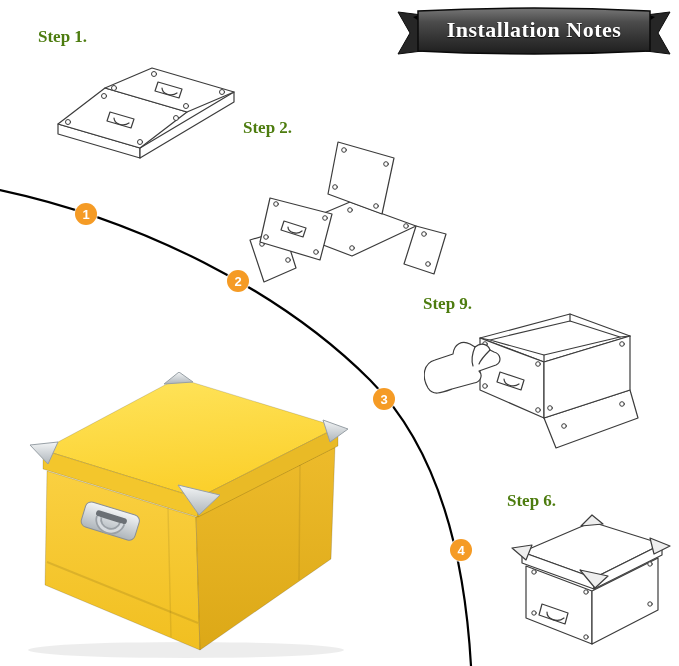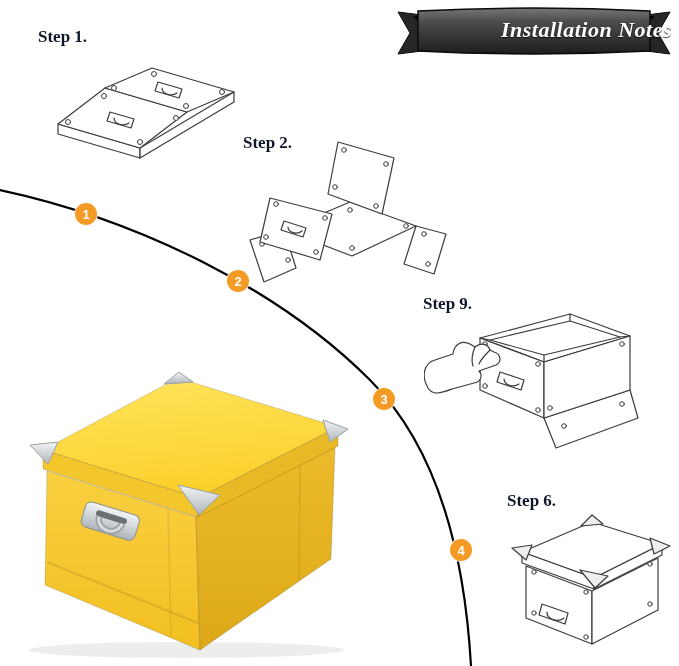--- a/index.html
+++ b/index.html
@@ -2,37 +2,37 @@
 <html style="--marker-orange: #F59B25; --arc-black: #000000; --box-lid: #FFDB45; --box-rim-left: #F3C62C; --box-rim-right: #E9BA26; --box-front: #F8CC33; --box-side: #E3AF1F; --metal-silver: #D9DCDF; --banner-dark: #333333; --banner-text: #FFFFFF; --sketch-line: #3C3C3C;"><head>
 <meta charset="utf-8">
 <style>
   html,body{margin:0;padding:0;background:#ffffff;}
   .canvas{
     position:relative;width:679px;height:666px;background:#ffffff;overflow:hidden;
     font-family:"Liberation Serif", serif;
   }
   .abs{position:absolute;}
   .step-label{
-    position:absolute;font-weight:bold;font-size:17px;color:#0f172a;
+    position:absolute;font-weight:bold;font-size:17px;color:#4d7c0f;
     font-family:"Liberation Serif", serif;white-space:nowrap;
   }
   .marker{
     position:absolute;width:22px;height:22px;border-radius:50%;
     background:var(--marker-orange,#F59B25);
     color:var(--banner-text,#ffffff);
     font-family:"Liberation Sans", sans-serif;font-weight:bold;font-size:13px;
     display:flex;align-items:center;justify-content:center;line-height:1;
     box-shadow:0 0 0 1px rgba(255,255,255,.8);
   }
   .banner-wrap{position:absolute;left:396px;top:5px;width:276px;height:52px;}
   .banner-title{
-    position:absolute;left:0;top:0;width:100%;height:52px;text-align:right;
+    position:absolute;left:0;top:0;width:100%;height:52px;text-align:center;
     line-height:50px;font-weight:bold;font-size:22px;
     color:var(--banner-text,#ffffff);font-family:"Liberation Serif", serif;
-    text-shadow:0 1px 1px rgba(0,0,0,.8);letter-spacing:.5px;font-style:italic;
+    text-shadow:0 1px 1px rgba(0,0,0,.8);letter-spacing:.5px;
   }
   svg{display:block;}
   .sketch{stroke:var(--sketch-line,#3c3c3c);stroke-width:1.2;fill:#ffffff;stroke-linejoin:round;stroke-linecap:round;}
   .sketch-line{stroke:var(--sketch-line,#3c3c3c);stroke-width:1.2;fill:none;stroke-linecap:round;}
   .rivet{fill:#ffffff;stroke:var(--sketch-line,#3c3c3c);stroke-width:1;}
 </style>
 </head>
 <body>
 
 <div class="canvas">
@@ -54,21 +54,21 @@
       <polygon points="2,7 26,10 26,46 2,49 14,28" fill="#262626" stroke="#0d0d0d"></polygon>
       <polygon points="274,7 250,10 250,46 274,49 262,28" fill="#262626" stroke="#0d0d0d"></polygon>
       <polygon points="26,9 26,18 17,12" fill="#000000"></polygon>
       <polygon points="250,9 250,18 259,12" fill="#000000"></polygon>
       <path d="M22,6 Q138,0 254,6 L254,46 Q138,52 22,46 Z" fill="url(#ribGrad)" stroke="#0a0a0a" stroke-width="1.5"></path>
     </svg>
     <div class="banner-title">Installation Notes</div>
   </div>
 
   <div class="step-label" style="left:38px;top:27px;">Step 1.</div>
-  <div class="step-label" style="left:243px;top:133px;">Step 2.</div>
+  <div class="step-label" style="left:243px;top:118px;">Step 2.</div>
   <div class="step-label" style="left:423px;top:294px;">Step 9.</div>
   <div class="step-label" style="left:507px;top:491px;">Step 6.</div>
 
   <svg class="abs" style="left:52px;top:36px;" width="190" height="150" viewBox="0 0 190 150">
     <g class="sketch">
       <polygon points="6,88 88,112 88,122 6,98"></polygon>
       <polygon points="88,112 182,56 182,66 88,122"></polygon>
       <polygon points="6,88 53,52 135,76 88,112"></polygon>
       <polygon points="53,52 100,32 182,56 135,76"></polygon>
       <circle class="rivet" cx="16" cy="86" r="2.5"></circle>

